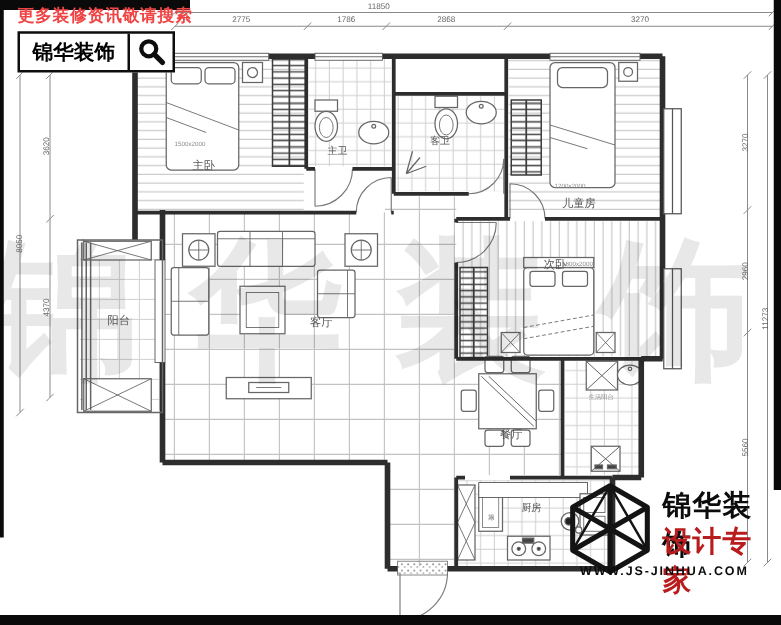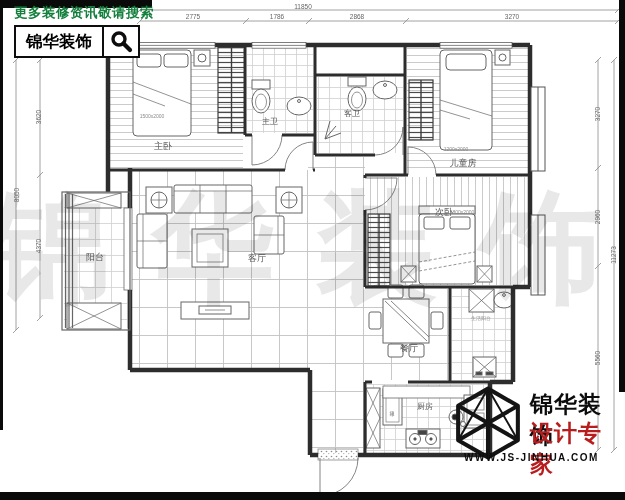--- a/index.html
+++ b/index.html
@@ -15,21 +15,21 @@
   
   .lbl{position:absolute;transform:translate(-50%,-50%);font-size:9px;color:#555;
        white-space:nowrap;z-index:5;pointer-events:none;text-align:center;}
   .tiny{font-size:5px;color:#8a8a8a;}
   .vtext{writing-mode:vertical-rl;}
   .dim{position:absolute;transform:translate(-50%,-50%);font-size:6.5px;color:#666;
        white-space:nowrap;z-index:5;pointer-events:none;}
   .dimv{transform:translate(-50%,-50%) rotate(-90deg);}
   
   #brand-top{position:absolute;left:14px;top:4px;z-index:10;}
-  #brand-top .tagline{font-size:13.5px;font-weight:bold;color:#15803d;letter-spacing:.5px;}
+  #brand-top .tagline{font-size:13.5px;font-weight:bold;color:#ef4444;letter-spacing:.5px;}
   #brand-top .searchbox{margin-top:3px;display:flex;width:122px;height:29px;
       border:2.5px solid #0d0d0d;background:#fff;align-items:stretch;}
   #brand-top .bname{flex:1;display:flex;align-items:center;justify-content:center;
       font-size:16.5px;font-weight:bold;color:#000;border-right:2.5px solid #0d0d0d;}
   #brand-top .mag{width:34px;display:flex;align-items:center;justify-content:center;}
   
   #brand-bottom{position:absolute;left:450px;top:381px;z-index:10;width:175px;}
   #brand-bottom .cube{position:absolute;left:0;top:4px;}
   #brand-bottom .t1{position:absolute;left:80px;top:8px;font-size:23px;font-weight:bold;color:#0c0c0c;letter-spacing:1px;}
   #brand-bottom .t2{position:absolute;left:80px;top:37px;font-size:23px;font-weight:bold;color:#b91c1c;letter-spacing:1px;}
@@ -287,21 +287,21 @@
     <g stroke="#8a8a8a" stroke-width=".8" fill="none">
       <path d="M140,10 H618 M137,13 L143,7 M615,13 L621,7"></path>
       <path d="M140,21 H618 M137,24 L143,18 M243,24 L249,18 M306,24 L312,18 M403,24 L409,18 M615,24 L621,18"></path>
       <path d="M16,60 V330 M13,63 L19,57 M13,333 L19,327"></path>
       <path d="M40,60 V318 M37,63 L43,57 M37,178 L43,172 M37,321 L43,315"></path>
       <path d="M598,60 V450 M595,63 L601,57 M595,171 L601,165 M595,269 L601,263 M595,453 L601,447"></path>
       <path d="M614,60 V450 M611,63 L617,57 M611,453 L617,447"></path>
     </g>
   </svg>
 
-  <span class="lbl" style="left:163px;top:146px">主卧</span>
+  <span class="lbl" style="left:163px;top:133px">主卧</span>
   <span class="lbl" style="left:270px;top:121px;font-size:8px">主卫</span>
   <span class="lbl" style="left:352px;top:113px;font-size:8px">客卫</span>
   <span class="lbl" style="left:463px;top:163px">儿童房</span>
   <span class="lbl" style="left:444px;top:212px">次卧</span>
   <span class="lbl" style="left:257px;top:258px">客厅</span>
   <span class="lbl" style="left:95:px;top:257px;left:95px">阳台</span>
   <span class="lbl" style="left:409px;top:348px">餐厅</span>
   <span class="lbl" style="left:425px;top:406px;font-size:8px">厨房</span>
   <span class="lbl tiny" style="left:481px;top:318px">生活阳台</span>
 

